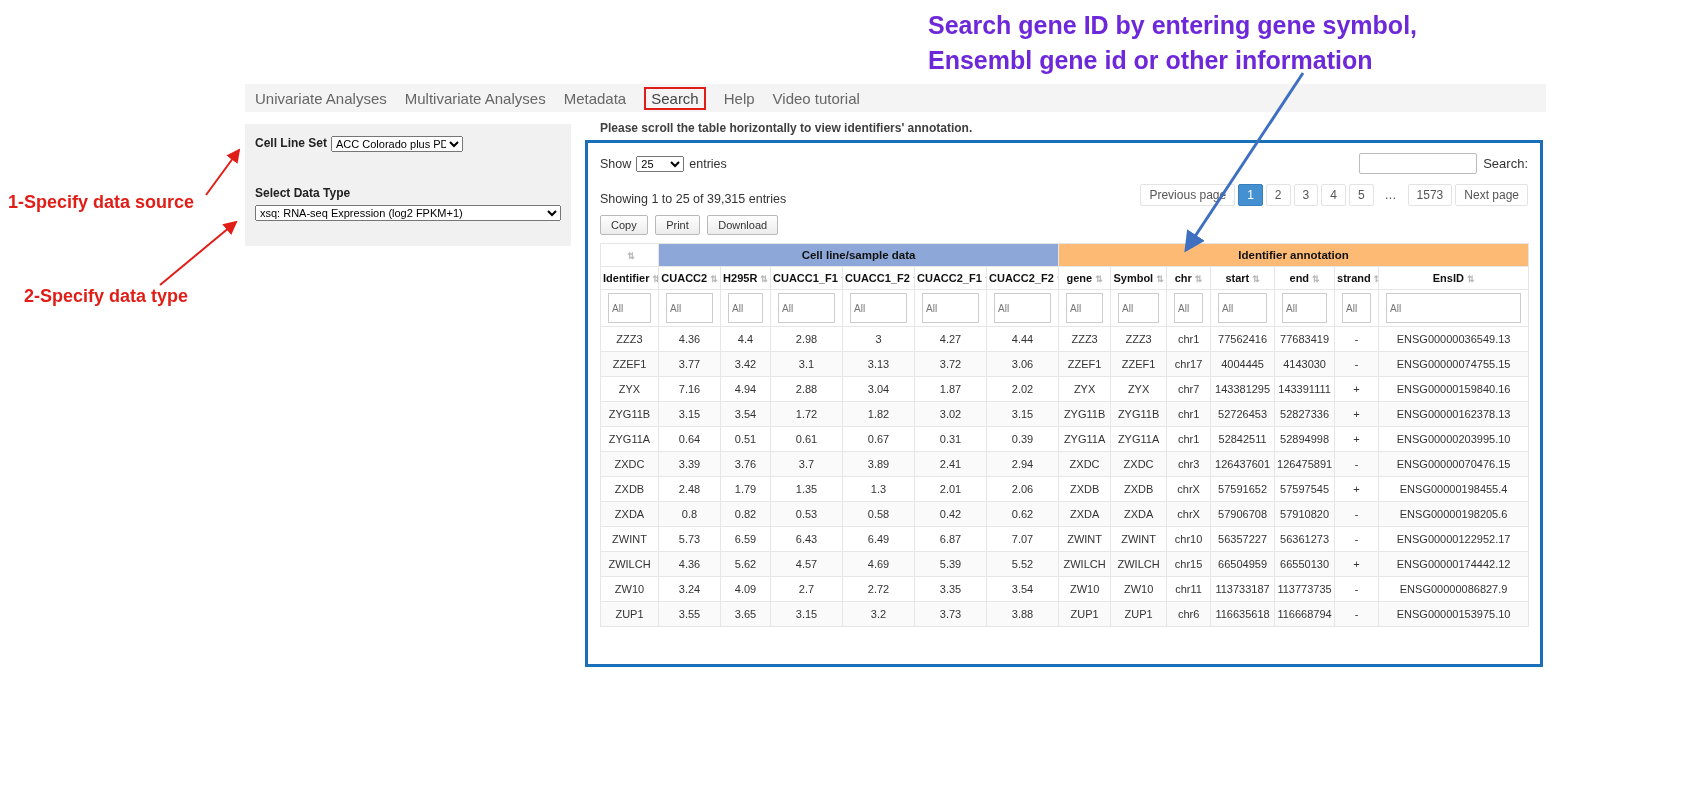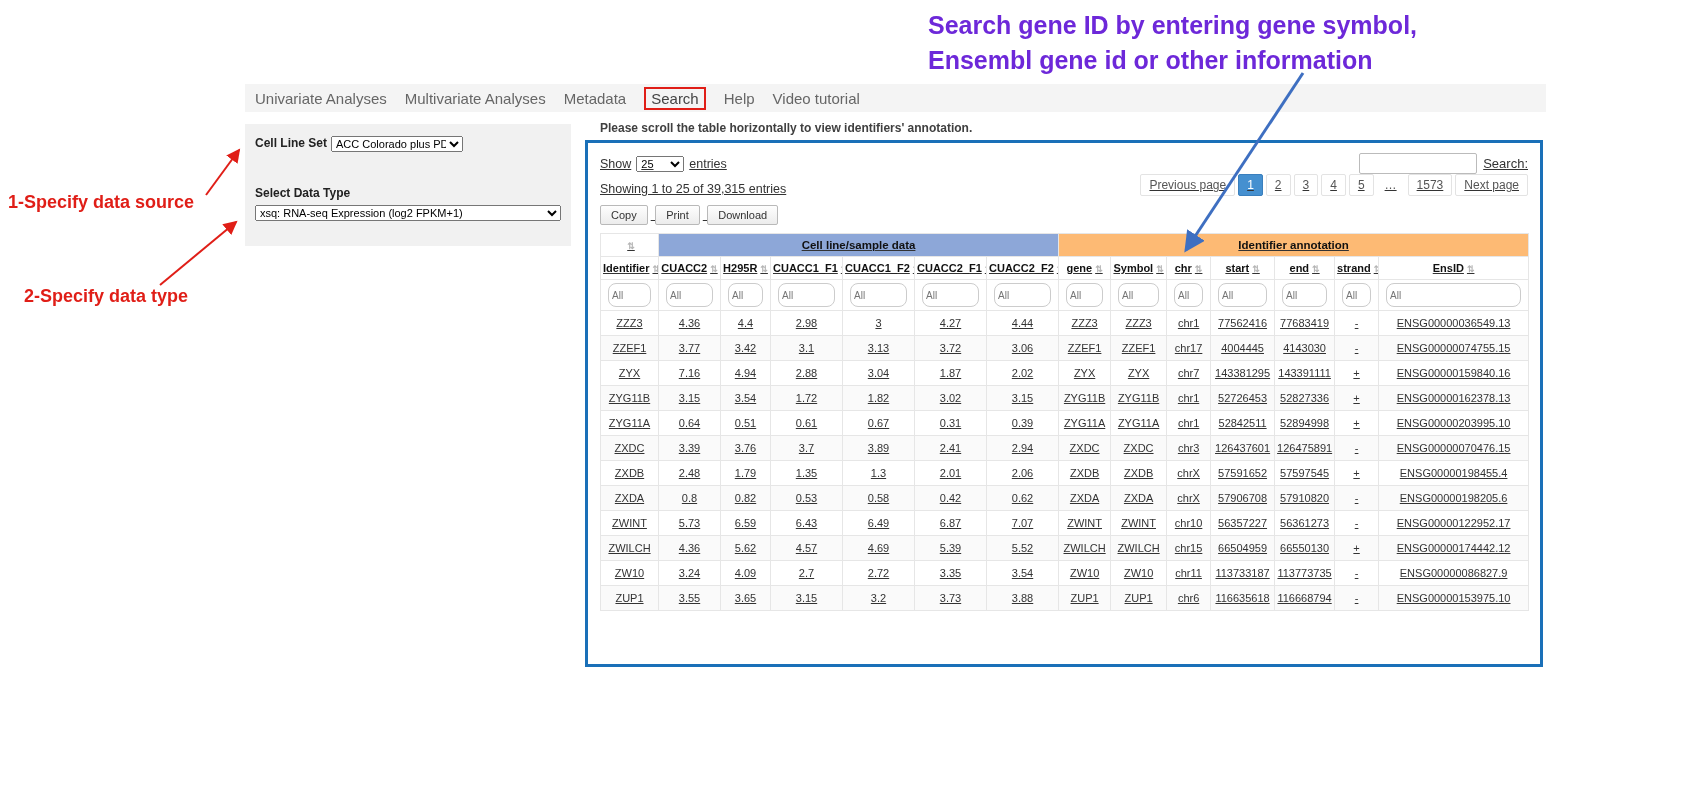--- a/index.html
+++ b/index.html
@@ -48,33 +48,33 @@
   .dt-label { margin-top: 34px; }
   .data-type-select { width: 100%; margin-top: 5px; }
 
   
   .scroll-hint {
     position: absolute; left: 600px; top: 121px;
     font-size: 12px; font-weight: bold; color: #404040;
   }
   .main-panel {
     position: absolute; left: 585px; top: 140px; width: 958px; height: 527px;
-    border: 3px solid #1a70b8; background: #fff; padding: 10px 12px 0 12px; text-decoration: underline;
+    border: 3px solid #1a70b8; background: #fff; padding: 10px 12px 0 12px;
   }
   .panel-row { display: flex; justify-content: space-between; align-items: flex-end; }
   .top-row { align-items: center; }
   .show-entries { font-size: 12.5px; color: #333; display: flex; align-items: center; gap: 5px; }
   .show-entries select { font-size: 11px; width: 48px; }
   .search-area { display: flex; align-items: center; gap: 6px; }
   .search-area input {
     width: 118px; height: 21px; border: 1px solid #bbb; border-radius: 2px;
     font-size: 12px; padding: 2px 4px;
   }
   .search-label { font-size: 13px; color: #333; text-align: center; }
-  .second-row { }
+  .second-row { margin-top: 10px; }
   .showing-text { font-size: 12.5px; color: #333; }
   .pagination { font-size: 12px; color: #555; display: flex; align-items: center; }
   .page-btn {
     display: inline-block; padding: 3px 8px; margin-left: 3px;
     border: 1px solid #e3e3e3; border-radius: 2px; color: #555; cursor: pointer;
     white-space: nowrap;
   }
   .page-btn.active { background: #4590d0; border-color: #3a7fbd; color: #fff; }
   .page-btn.ellipsis { border: none; cursor: default; }
 
@@ -101,22 +101,22 @@
     overflow: hidden; white-space: nowrap; color: #333;
   }
   .data-table thead th { font-weight: bold; color: #111; padding: 5px 2px; }
   .group-row th { padding: 4px 2px; font-size: 11.5px; }
   .group-empty { background: #fff; border-left: none; border-top: none; text-align: right; padding-right: 4px; }
   .group-cls { background: #8da7d8; color: #15203d; }
   .group-ia  { background: #fdba74; color: #15203d; }
   .sort-icon { color: #b5b5b5; font-size: 9px; margin-left: 3px; }
   .filter-row td { padding: 3px 2px; }
   .filter-row input {
-    width: calc(100% - 10px); height: 24px; border: 1px solid #ccc;
-    border-radius: 8px; font-size: 10px; padding: 1px 3px; color: #777;
+    width: calc(100% - 10px); height: 30px; border: 1px solid #ccc;
+    border-radius: 0; font-size: 10px; padding: 1px 3px; color: #777;
   }
   tbody tr:nth-child(even) { background: #fafafa; }
 </style>
 </head>
 <body>
 
 <div class="annotation-blue">
   <div>Search gene ID by entering gene symbol,</div>
   <div>Ensembl gene id or other information</div>
 </div>

